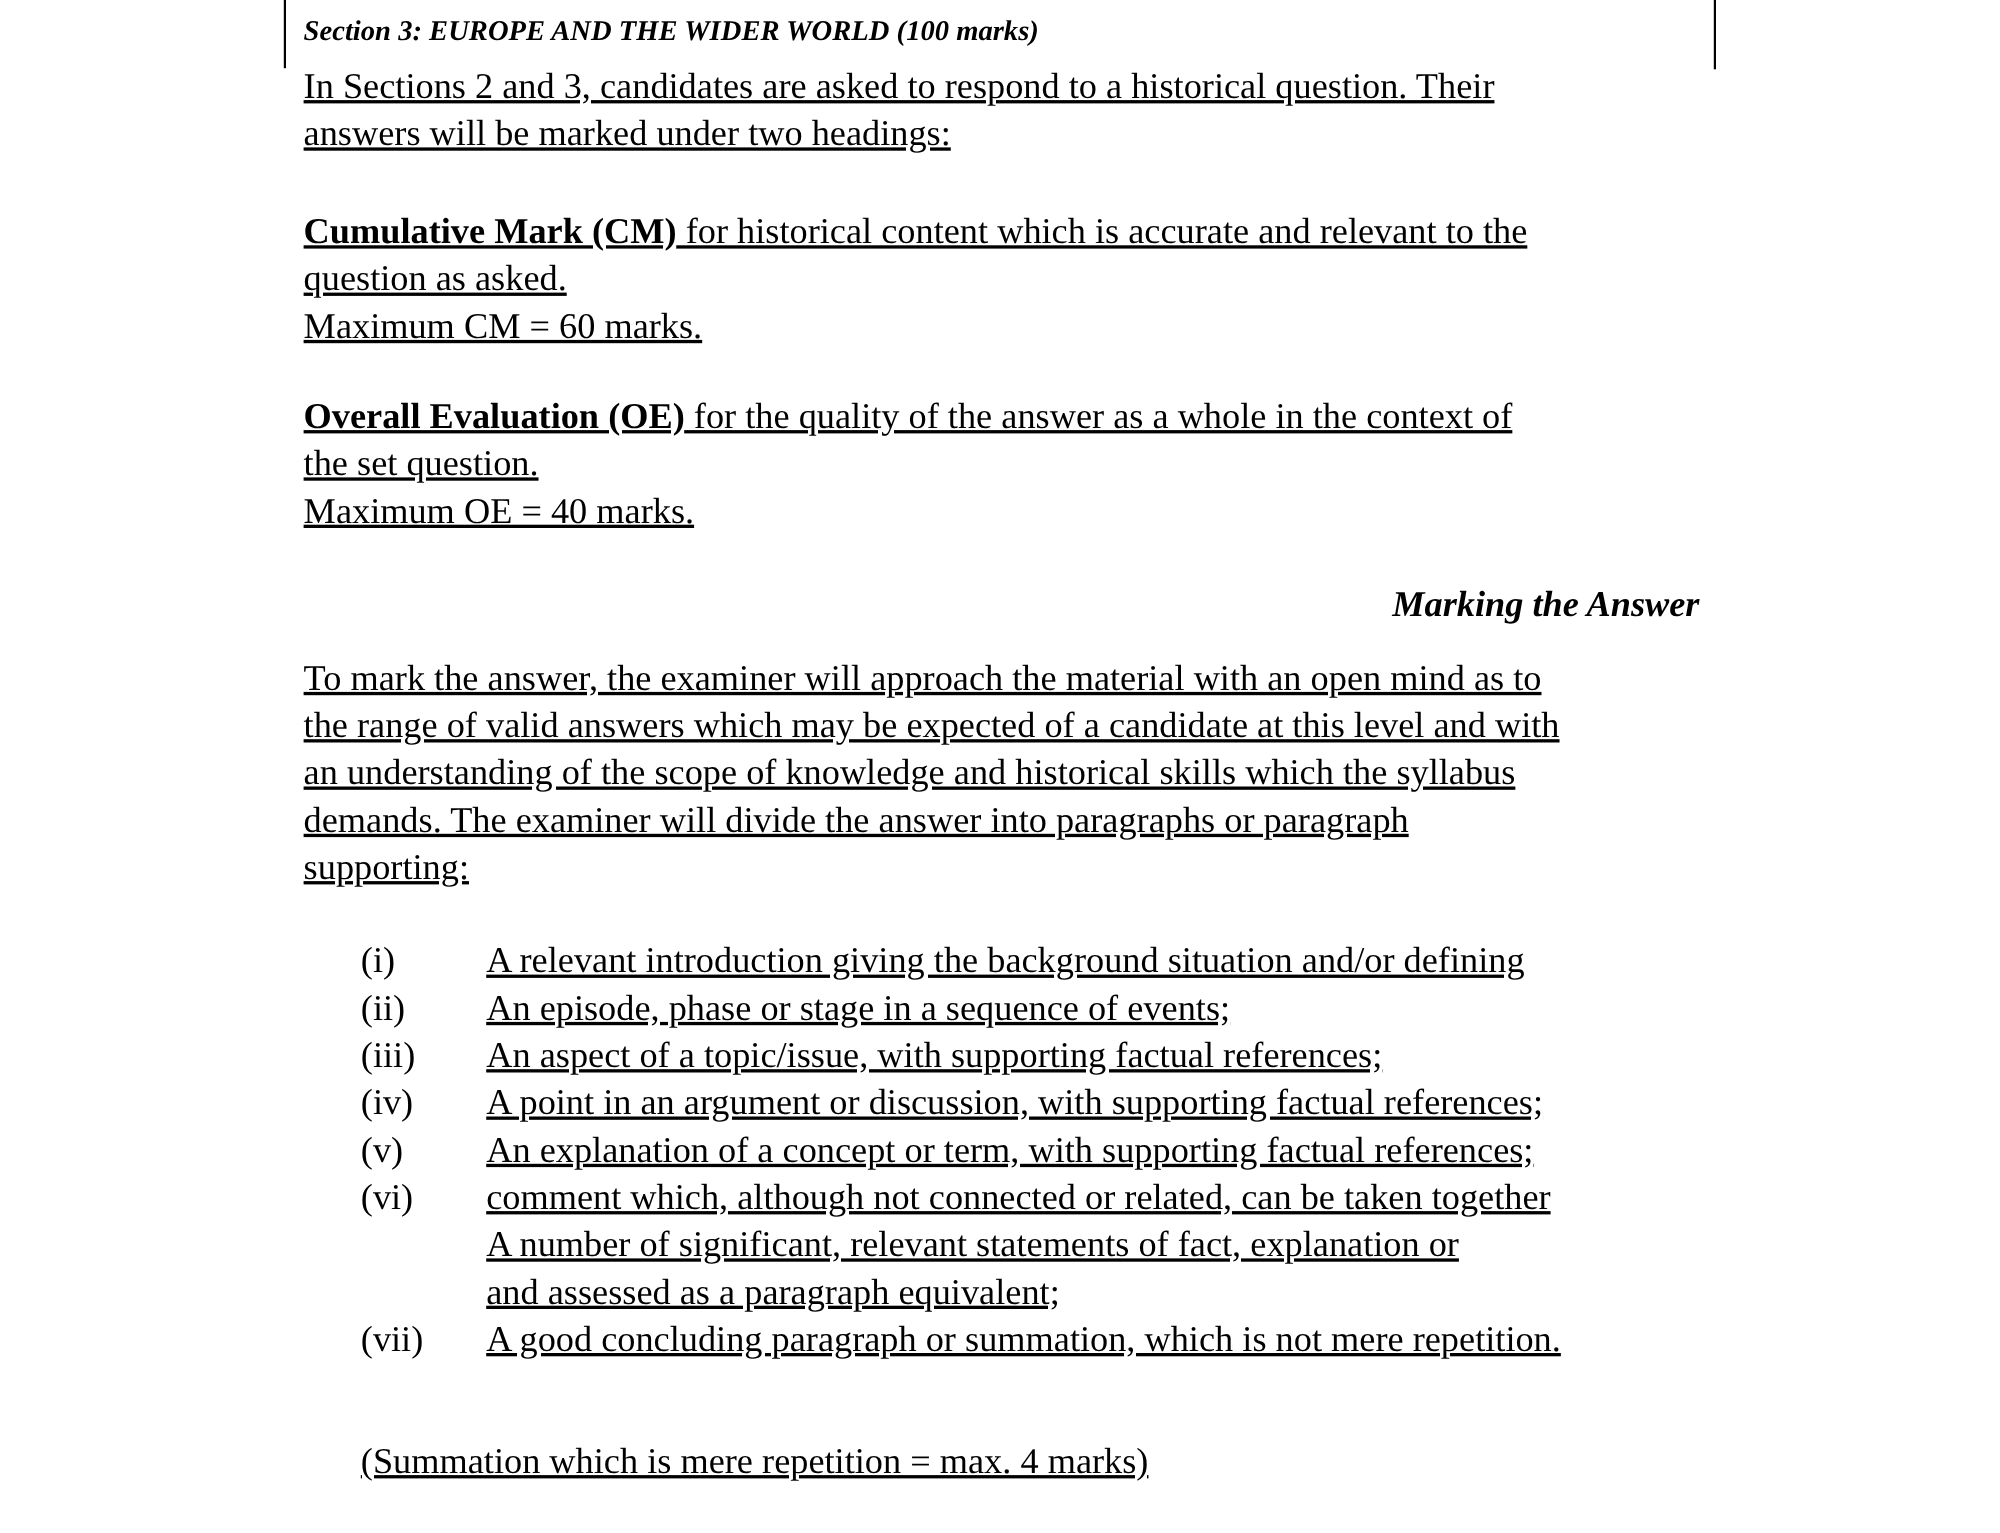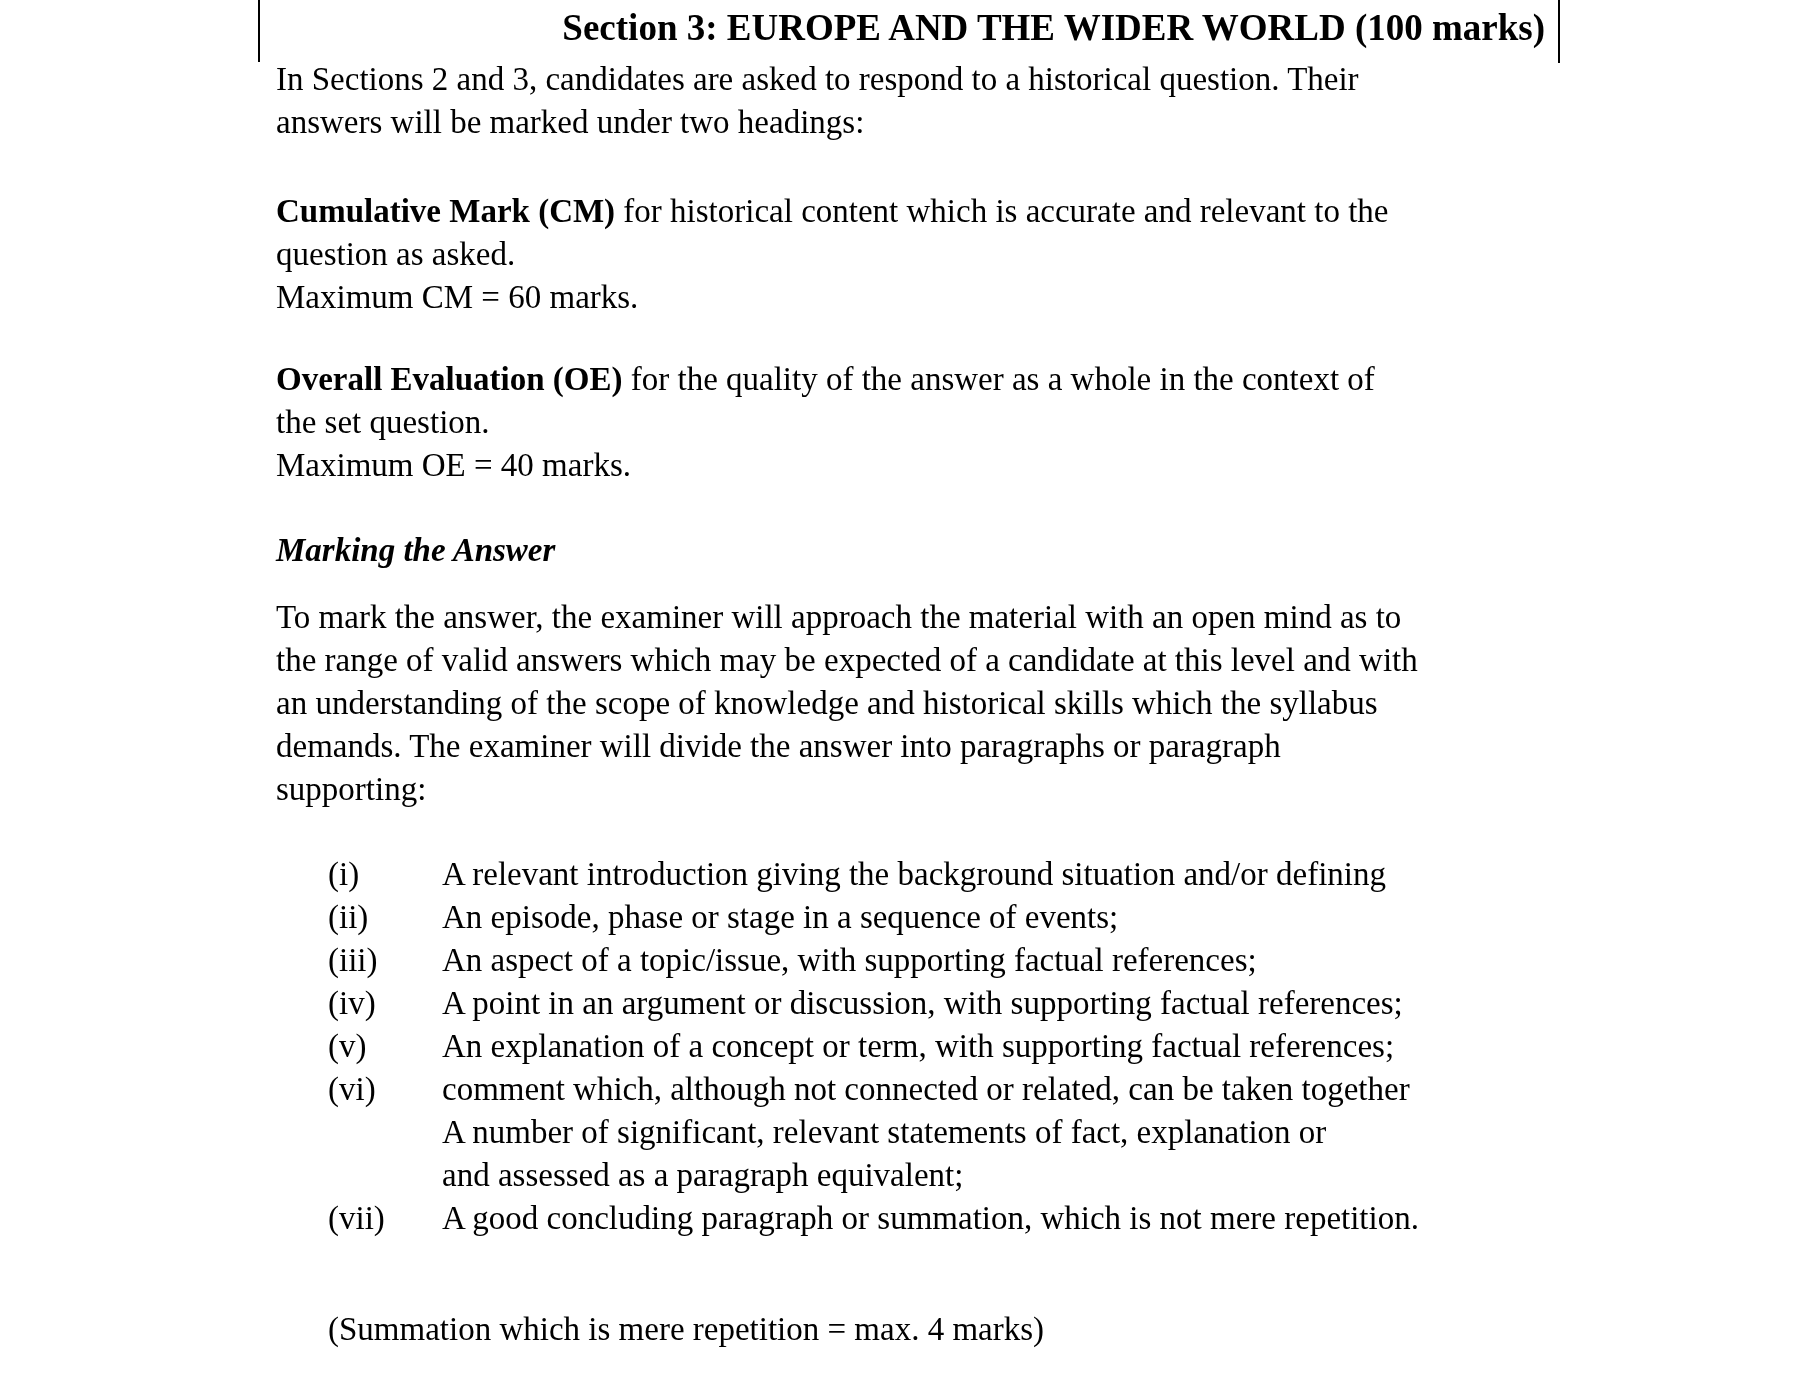--- a/index.html
+++ b/index.html
@@ -26,31 +26,32 @@
 
   .content {
     position: absolute;
     left: 276px;
     top: 6px;
     width: 1269px;
     font-size: 33px;
     line-height: 43px;
   }
   .heading {
-    font-size: 37px;
+    font-size: 26px;
     line-height: 44px;
     font-weight: bold;
-    text-align: right;
+    font-style: italic;
+    text-align: left;
   }
-  .line { white-space: nowrap; }
+  .line { white-space: nowrap; text-decoration: underline; }
 
   .para-intro   { margin-top: 8px; }
   .para-cm      { margin-top: 46px; }
   .para-oe      { margin-top: 39px; }
-  .subheading   { margin-top: 42px; font-weight: bold; font-style: italic; }
+  .subheading   { margin-top: 42px; font-weight: bold; font-style: italic; text-align: right; }
   .para-marking { margin-top: 24px; }
 
   .list {
     margin-top: 42px;
     margin-left: 52px;
   }
   .item { display: flex; }
   .item-label { flex: 0 0 114px; width: 114px; }
   .item-text  { flex: 1 1 auto; }
 

